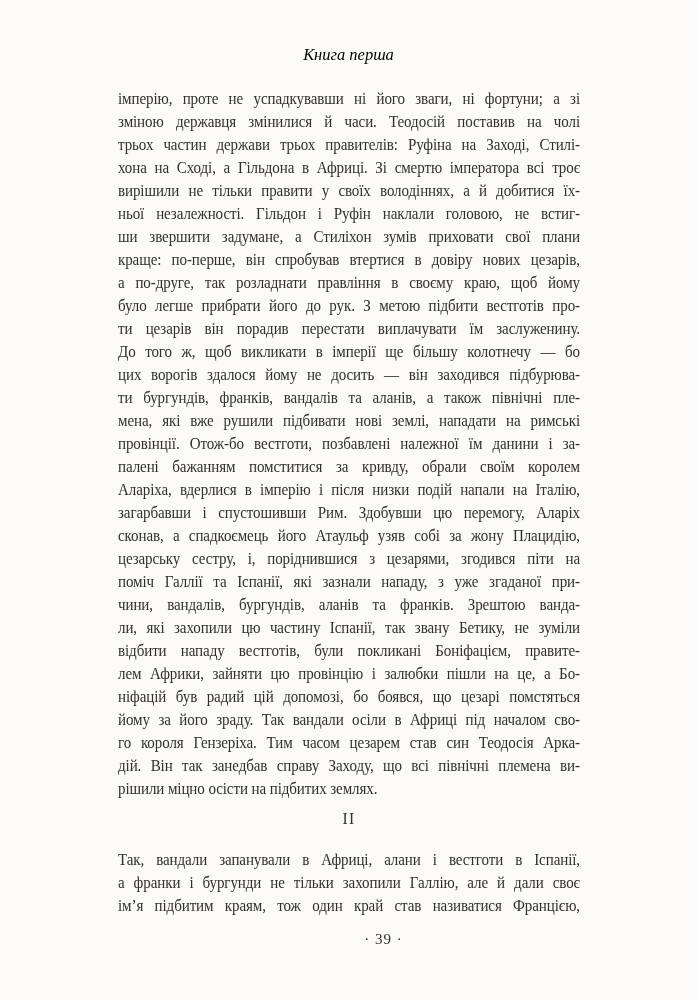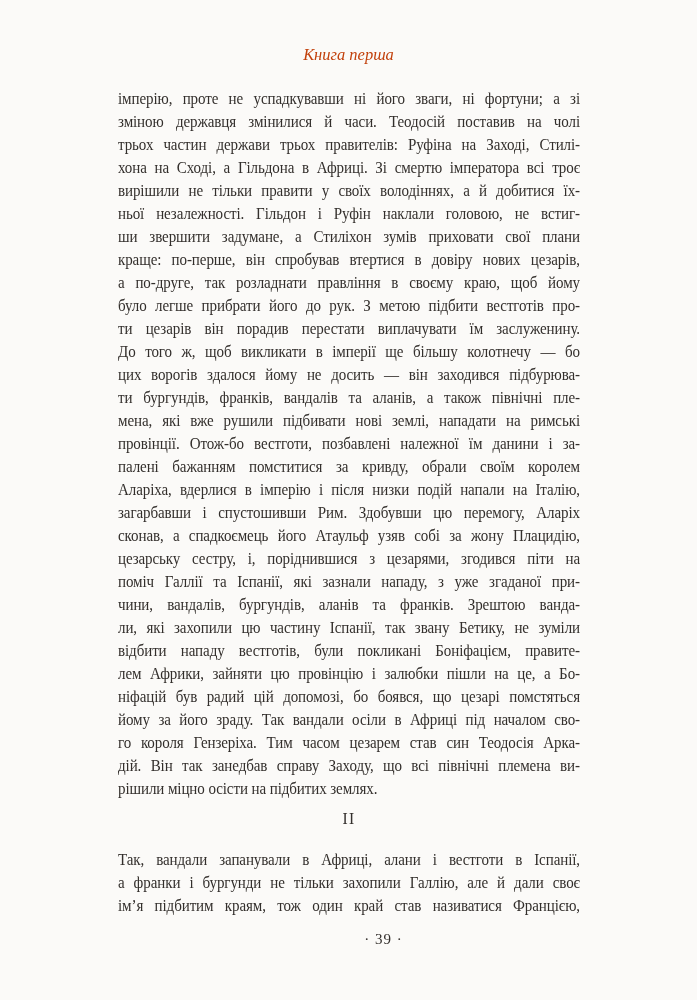--- a/index.html
+++ b/index.html
@@ -68,21 +68,21 @@
     line-height: 20px;
     letter-spacing: 1px;
     padding-left: 35px;
   }
 </style>
 </head>
 <body style="background: rgb(251, 250, 248);">
 
 <div class="page" style="color: rgb(51, 47, 44);">
 
-  <div class="running-header" style="color: #c2410c;">Книга перша</div>
+  <div class="running-header" style="color: #000000;">Книга перша</div>
 
   <div class="text-block">
 
     <div class="body-text">
         <div class="line">імперію, проте не успадкувавши ні його зваги, ні фортуни; а зі</div>
         <div class="line">зміною державця змінилися й часи. Теодосій поставив на чолі</div>
         <div class="line">трьох частин держави трьох правителів: Руфіна на Заході, Стилі-</div>
         <div class="line">хона на Сході, а Гільдона в Африці. Зі смертю імператора всі троє</div>
         <div class="line">вирішили не тільки правити у своїх володіннях, а й добитися їх-</div>
         <div class="line">ньої незалежності. Гільдон і Руфін наклали головою, не встиг-</div>

